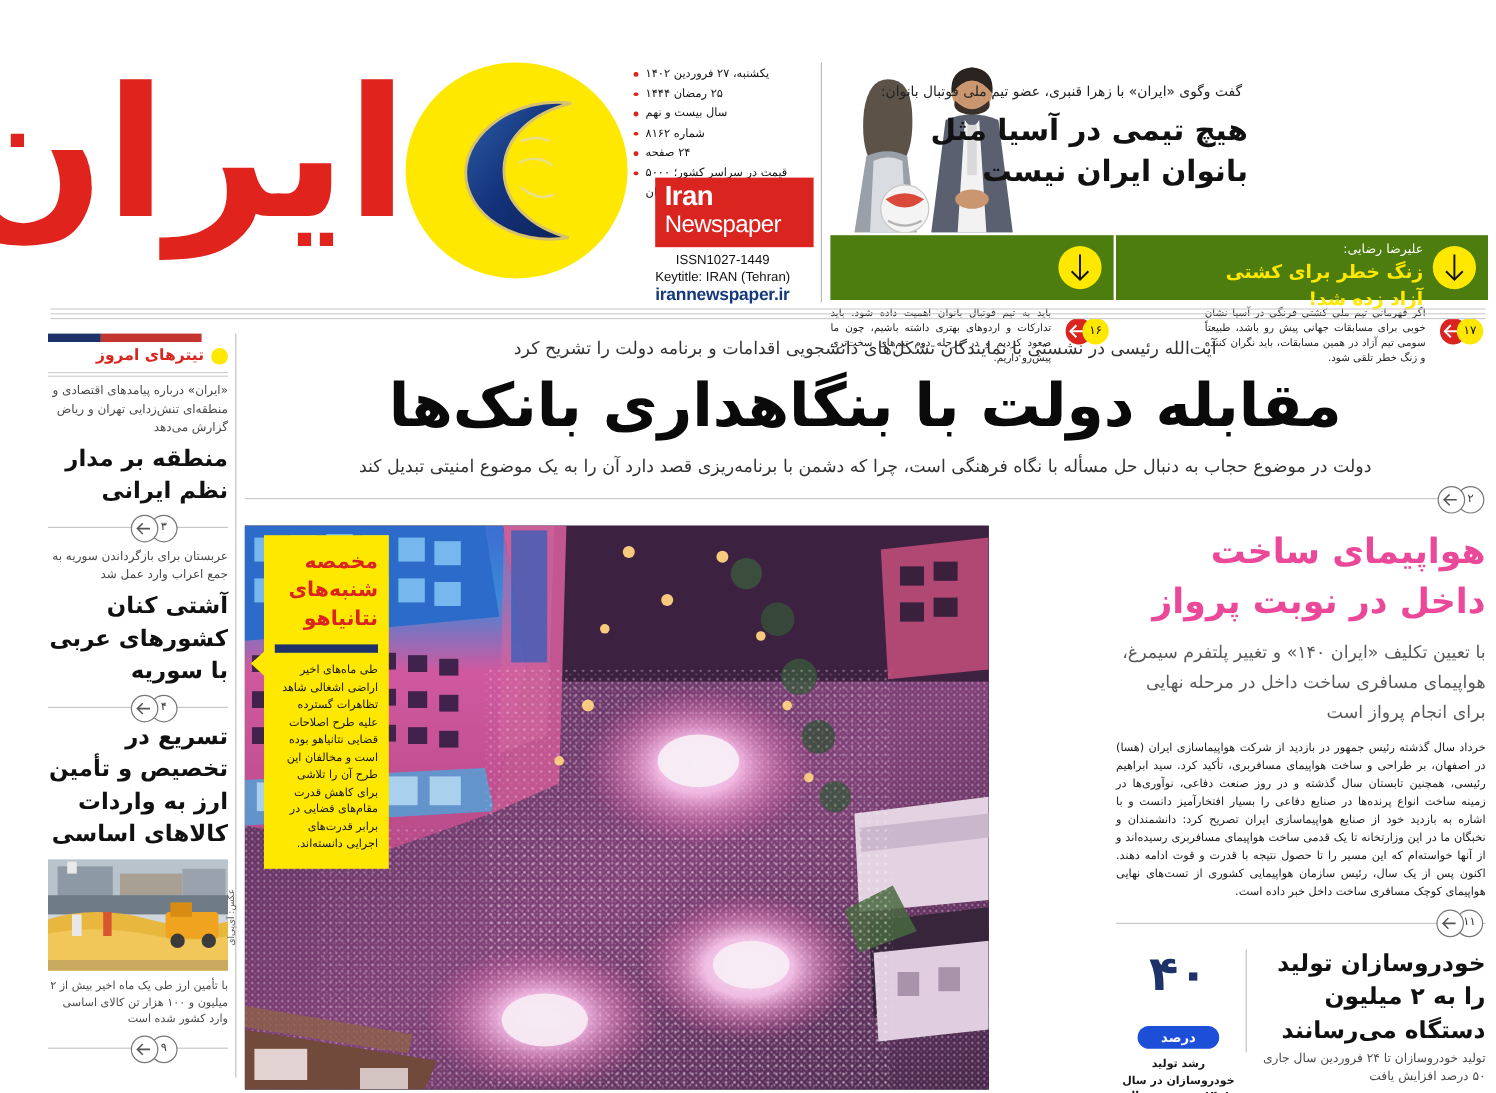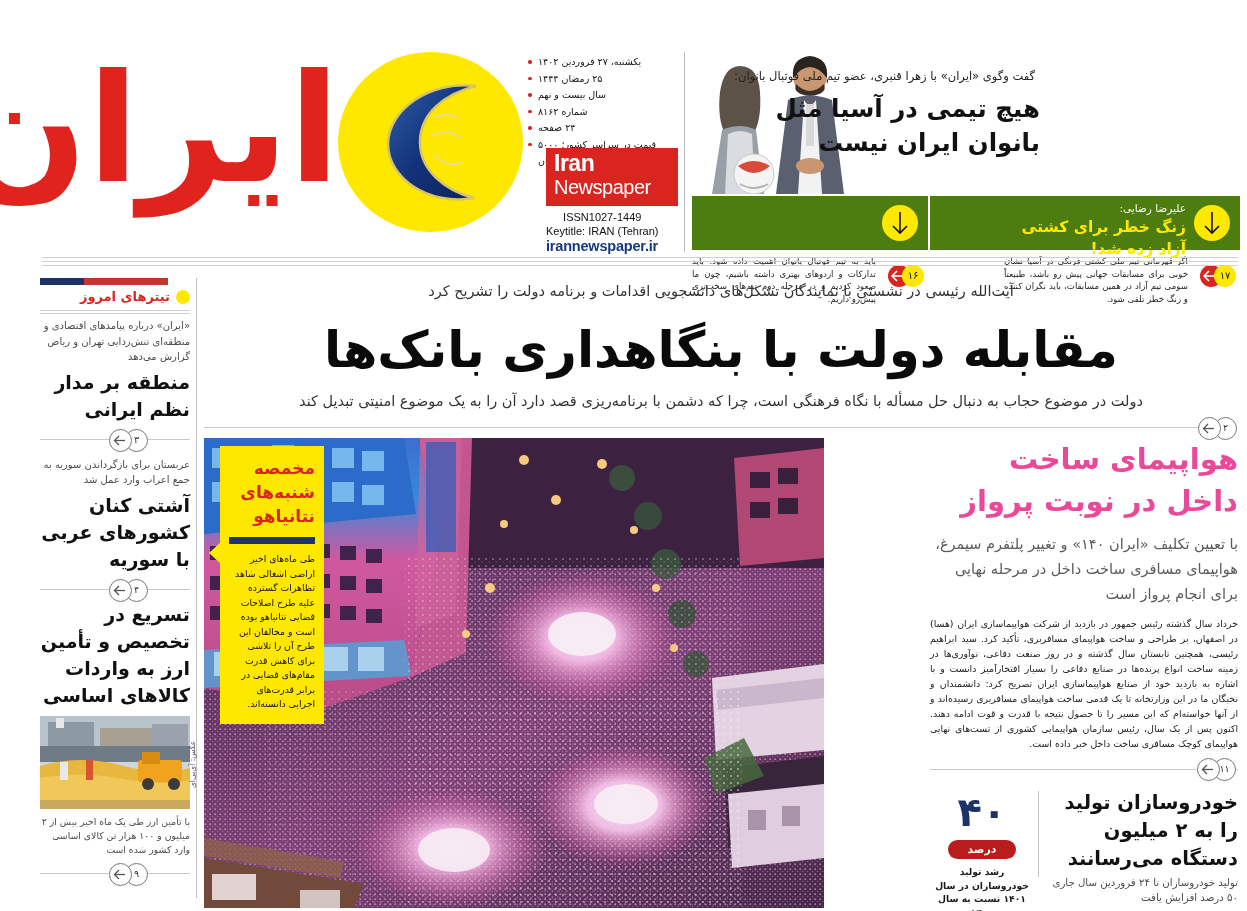--- a/index.html
+++ b/index.html
@@ -169,21 +169,21 @@
   .vdiv-main{position:absolute;left:196px;top:0;width:1px;height:620px;background:#c2c2c2;}
 
   
   .main{position:absolute;left:204px;top:0;width:1034px;}
   .lead-kicker{
     text-align:center;direction:rtl;font-size:14.5px;color:#333;line-height:22px;
     margin-top:2px;
   }
   .lead-head{
     text-align:center;direction:rtl;font-size:50px;font-weight:bold;color:#0a0a0a;
-    line-height:64px;letter-spacing:-1.5px;margin-top:16px;
+    line-height:64px;letter-spacing:-1.5px;margin-top:4px;
   }
   .lead-sub{
     text-align:center;direction:rtl;font-size:14.5px;color:#333;line-height:22px;margin-top:8px;
   }
   .lead-sep{position:relative;height:22px;margin-top:4px;}
   .lead-sep .line{position:absolute;right:8px;top:11px;width:1026px;height:1px;background:#c8c8c8;}
   .lead-sep .circs{position:absolute;right:1px;top:1px;width:46px;height:21px;}
 
   
   .photo-wrap{position:absolute;left:0;top:160px;width:620px;height:470px;}
@@ -236,22 +236,22 @@
   .stat-sub{
     position:absolute;right:0;top:86px;width:196px;text-align:right;direction:rtl;
     font-size:10.2px;line-height:15px;color:#4a4a4a;
   }
   .stat-vline{position:absolute;left:108px;top:2px;width:1px;height:86px;background:#c2c2c2;}
   .stat-box{position:absolute;left:0;top:0;width:104px;text-align:center;}
   .stat-num{
     font-size:40px;font-weight:bold;color:#1d3268;line-height:46px;direction:rtl;letter-spacing:-1px;
   }
   .stat-badge{
-    display:inline-block;background:#b91c1c;color:#fff;border-radius:11px;
-    font-size:11px;font-weight:bold;padding:3px 20px;direction:rtl;margin-top:5px;
+    display:inline-block;background:#1d4ed8;color:#fff;border-radius:11px;
+    font-size:11px;font-weight:bold;padding:3px 20px;direction:rtl;margin-top:20px;
   }
   .stat-cap{
     font-size:9.2px;font-weight:bold;line-height:13.5px;color:#1a1a1a;direction:rtl;margin-top:6px;
   }
 </style>
 </head>
 <body>
 
 <div class="page">
 

